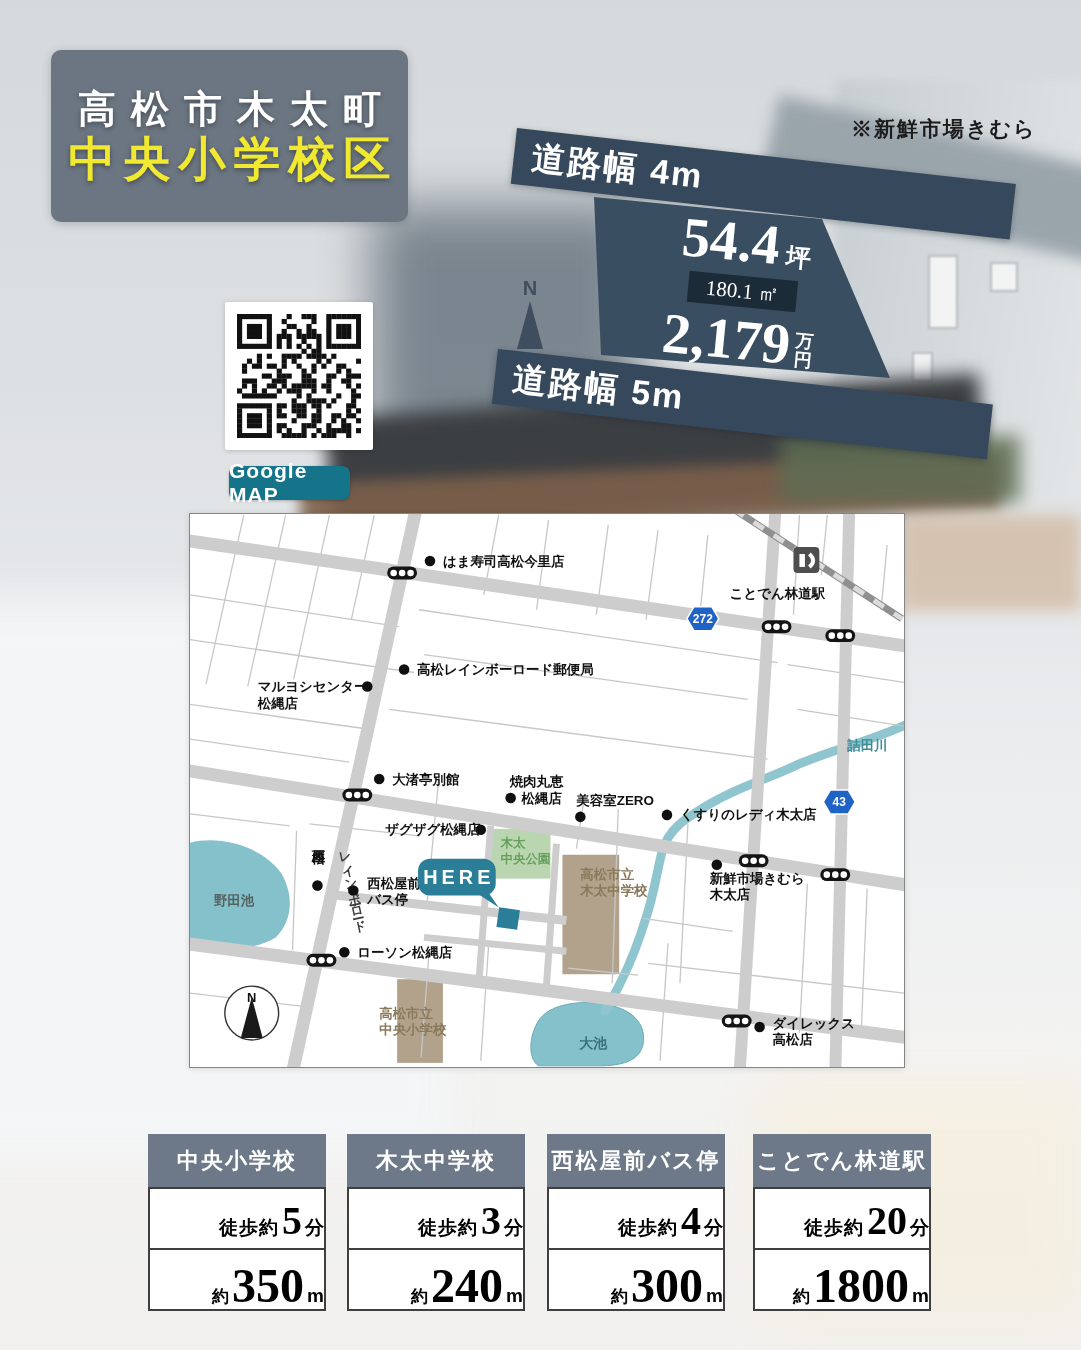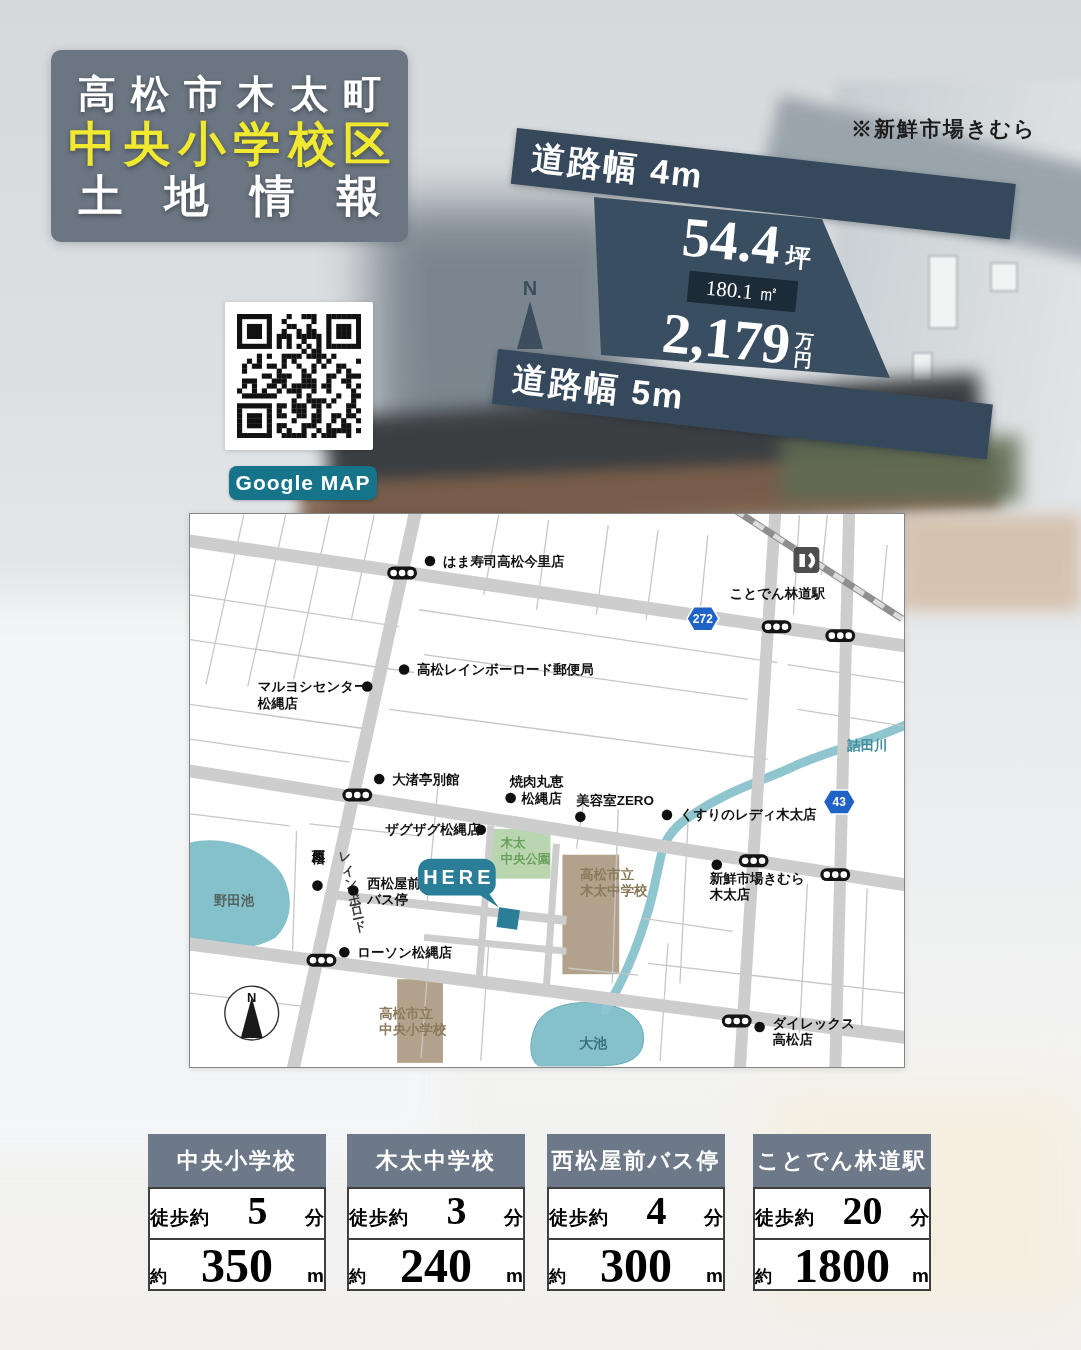--- a/index.html
+++ b/index.html
@@ -12,21 +12,21 @@
   .bg-roof-diag{left:780px;top:95px;width:430px;height:92px;background:#9aa4ab;transform:rotate(13deg);transform-origin:left top;filter:blur(8px);}
   .bg-dark-mid{left:372px;top:205px;width:265px;height:265px;background:#5b6874;opacity:.75;filter:blur(26px);}
   .bg-roof-dark{left:328px;top:396px;width:655px;height:118px;background:#3c3f42;transform:rotate(-4deg);filter:blur(9px);}
   .bg-wood{left:300px;top:468px;width:700px;height:55px;background:#7d604a;transform:rotate(-2.5deg);filter:blur(7px);opacity:.9;}
   .bg-hedge{left:780px;top:436px;width:240px;height:66px;background:#5f6d53;filter:blur(9px);opacity:.85;}
   .bg-wood-right{left:900px;top:515px;width:181px;height:96px;background:#c8a17b;opacity:.5;filter:blur(8px);}
   .bg-paper{left:-50px;top:600px;width:500px;height:560px;background:#f4f5f6;filter:blur(22px);}
   .bg-warm-br{left:760px;top:1080px;width:330px;height:240px;background:#f7edd6;opacity:.55;filter:blur(26px);}
   .bg-win{background:#f2f4f4;border:2px solid #b5bcc0;filter:blur(1px);}
 
-  .title-block{left:51px;top:50px;width:357px;height:192px;background:#6b7682;border-radius:10px;
+  .title-block{left:51px;top:50px;width:357px;height:172px;background:#6b7682;border-radius:10px;
     display:flex;flex-direction:column;justify-content:center;align-items:center;gap:7px;
     box-shadow:0 2px 10px rgba(40,50,60,.25);}
   .title-line{color:#fff;font-weight:bold;text-shadow:0 2px 5px rgba(0,0,0,.38);white-space:nowrap;line-height:1;}
   .title-l1{font-size:38px;letter-spacing:15px;margin-right:-15px;}
   .title-l2{font-size:47px;letter-spacing:8px;margin-right:-8px;color:#f0e92f;}
   .title-l3{font-size:44px;letter-spacing:42px;margin-right:-42px;}
 
   .note{left:851px;top:115px;font-size:21px;font-weight:bold;color:#1c1c1c;letter-spacing:2px;}
 
   .banner{background:#36495c;color:#fff;font-weight:bold;font-size:34px;letter-spacing:2px;
@@ -46,35 +46,35 @@
   .price-num{font-size:57px;font-weight:bold;}
   .price-unit{display:flex;flex-direction:column;font-size:18px;font-weight:bold;margin-left:5px;line-height:1.05;margin-top:10px;}
 
   .compass-upper{left:512px;top:278px;width:36px;display:flex;flex-direction:column;align-items:center;}
   .compass-n{color:#3e4e5e;font-weight:bold;font-size:20px;line-height:1;}
   .compass-tri{width:0;height:0;border-left:13px solid transparent;border-right:13px solid transparent;
     border-bottom:48px solid #3e4e5e;margin-top:3px;}
 
   .qr-card{left:225px;top:302px;width:148px;height:148px;background:#fff;border-radius:2px;
     box-shadow:0 1px 5px rgba(0,0,0,.18);}
-  .gmap-btn{left:229px;top:466px;width:148px;height:34px;background:#16748a;border-radius:8px;color:#fff;
+  .gmap-btn{left:229px;top:466px;width:121px;height:34px;background:#16748a;border-radius:8px;color:#fff;
     font-weight:bold;font-size:21px;display:flex;align-items:center;justify-content:center;letter-spacing:1px;
     box-shadow:0 1px 3px rgba(0,0,0,.25);cursor:pointer;}
 
   .map-wrap{left:189px;top:513px;width:714px;height:553px;background:#fff;border:1px solid #858585;
     box-shadow:0 1px 6px rgba(0,0,0,.12);}
   .map-svg text{font-family:"Liberation Sans", sans-serif;}
   .poi-label{font-weight:bold;}
   .here-text{font-weight:bold;letter-spacing:4px;}
 
   #info-boxes .ibox{position:absolute;top:1134px;width:178px;}
   .ibox-hdr{height:53px;background:#6d7988;color:#fff;font-weight:bold;font-size:22px;letter-spacing:2px;
     display:flex;align-items:center;justify-content:center;white-space:nowrap;}
   .ibox-row{height:47px;background:#fff;border:2px solid #3f3f3f;display:flex;align-items:baseline;
-    justify-content:space-between;padding-top:2px;}
+    justify-content:flex-end;padding-top:12px;}
   .ibox-row2{border-top:none;}
   .walk-prefix{font-size:19px;font-weight:bold;letter-spacing:1px;}
   .walk-num{font-family:"Liberation Serif", serif;font-size:40px;font-weight:bold;margin:0 3px;line-height:1;}
   .dist-prefix{font-size:17px;font-weight:bold;}
   .dist-num{font-family:"Liberation Serif", serif;font-size:48px;font-weight:bold;margin:0 3px;line-height:1;}
   .unit-small{font-size:19px;font-weight:bold;}
 </style>
 </head>
 <body>
 
@@ -89,21 +89,20 @@
   <div class="blob bg-roof-dark"></div>
   <div class="blob bg-wood"></div>
   <div class="blob bg-hedge"></div>
   <div class="blob bg-wood-right"></div>
   <div class="blob bg-paper"></div>
   <div class="blob bg-warm-br"></div>
 
   <div class="abs title-block">
     <div class="title-line title-l1">高松市木太町</div>
     <div class="title-line title-l2">中央小学校区</div>
-    <div class="title-line title-l3">土地情報</div>
   </div>
 
   <div class="abs note">※新鮮市場きむら</div>
 
   <div class="abs banner banner-top">道路幅 4m</div>
   <div class="abs banner banner-bottom">道路幅 5m</div>
 
   <div class="abs parcel">
     <svg width="300" height="186" style="position:absolute;left:0;top:0;">
       <polygon points="0,1 228,23 296,182 7,159" fill="#3a4e61"></polygon>

